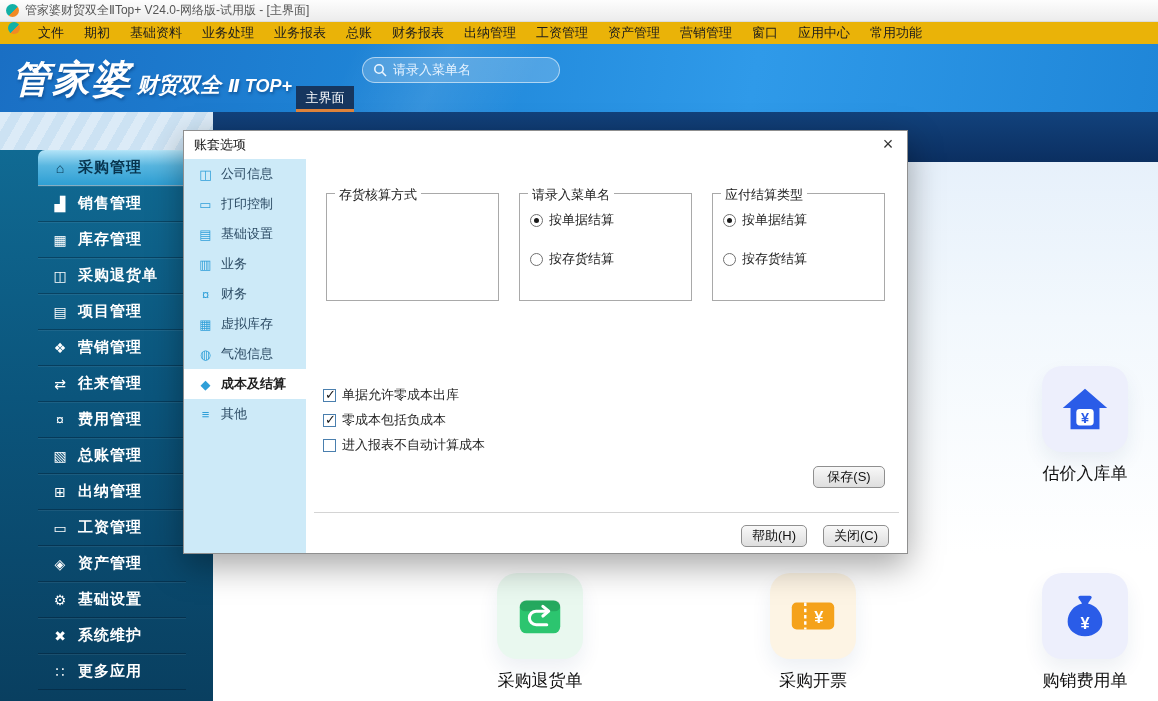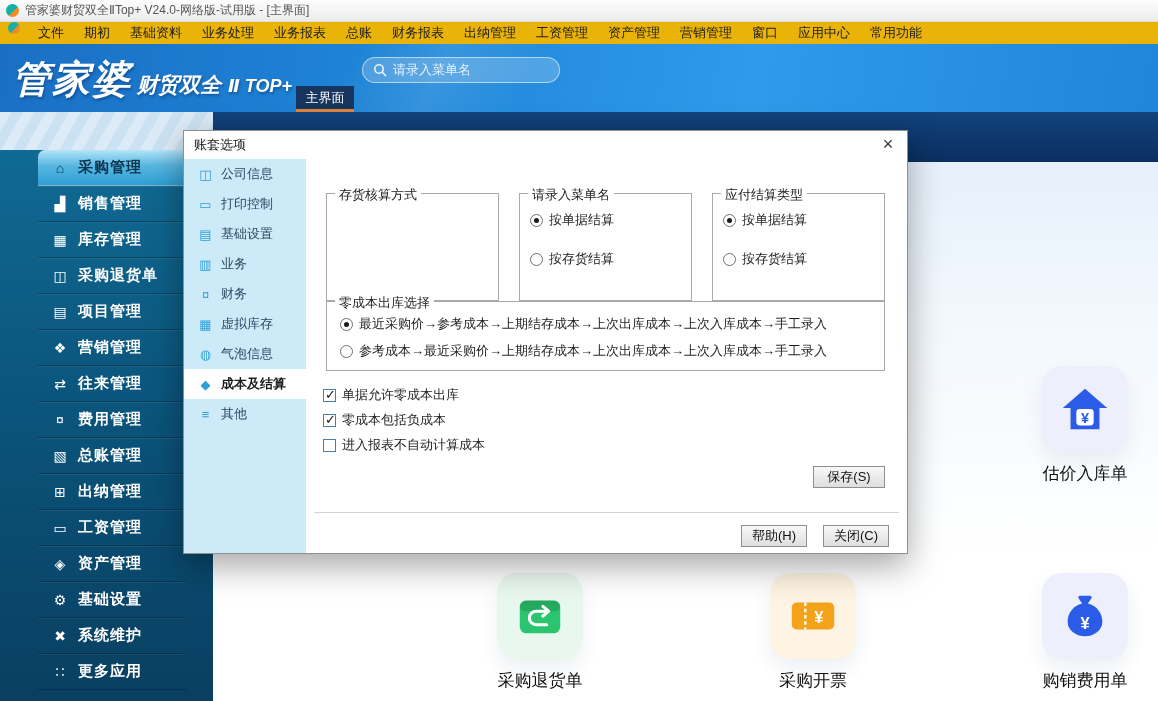--- a/index.html
+++ b/index.html
@@ -95,21 +95,21 @@
   .radio { width:13px; height:13px; border:1px solid #707070; border-radius:50%; background:#fff; position:relative; flex:none; }
   .radio.checked::after { content:""; position:absolute; left:3px; top:3px; right:3px; bottom:3px; border-radius:50%; background:#1a1a1a; }
   .radio.disabled { border-color:#b5b5b5; background:#fbfbfb; }
   .radio.disabled.checked::after { background:#9c9c9c; }
   .checkbox-row { position:absolute; left:17px; display:flex; align-items:center; gap:6px;
     font-size:13px; color:#1e1e1e; white-space:nowrap; cursor:pointer; }
   .checkbox { width:13px; height:13px; border:1px solid #4a7fae; background:#fff; position:relative; flex:none; }
   .checkbox.checked::after { content:"\2713"; position:absolute; left:1px; top:-3px; font-size:13px; font-weight:bold; color:#161616; }
   .btn { position:absolute; border:1px solid #8f8f8f; background:linear-gradient(#f8f8f8,#dedede);
     font-size:13px; color:#111; display:flex; align-items:center; justify-content:center;
-    border-radius:0; cursor:pointer; font-family:inherit; }
+    border-radius:5px; cursor:pointer; font-family:inherit; }
   .save-btn  { left:507px; top:307px; width:72px; height:22px; }
   .dlg-sep { position:absolute; left:8px; right:8px; top:353px; height:1px; background:#d4d4d4; }
   .help-btn  { left:435px; top:366px; width:66px; height:22px; }
   .close-btn { left:517px; top:366px; width:66px; height:22px; }
 </style>
 </head>
 <body>
 
 <div class="app">
 
@@ -334,33 +334,20 @@
                 <span class="radio checked"></span>
                 <span>按单据结算</span>
               </div>
               <div class="radio-row">
                 <span class="radio"></span>
                 <span>按存货结算</span>
               </div>
             </div>
           </div>
         </div>
-      <div class="groupbox zero-group">
-        <span class="legend">零成本出库选择</span>
-        <div class="group-rows zero-rows" id="zero-rows">
-            <div class="radio-row">
-              <span class="radio checked"></span>
-              <span>最近采购价→参考成本→上期结存成本→上次出库成本→上次入库成本→手工录入</span>
-            </div>
-            <div class="radio-row">
-              <span class="radio"></span>
-              <span>参考成本→最近采购价→上期结存成本→上次出库成本→上次入库成本→手工录入</span>
-            </div>
-          </div>
-      </div>
       <div id="dlg-checks">
           <div class="checkbox-row" style="top:227px">
             <span class="checkbox checked"></span>
             <span>单据允许零成本出库</span>
           </div>
           <div class="checkbox-row" style="top:252px">
             <span class="checkbox checked"></span>
             <span>零成本包括负成本</span>
           </div>
           <div class="checkbox-row" style="top:277px">

